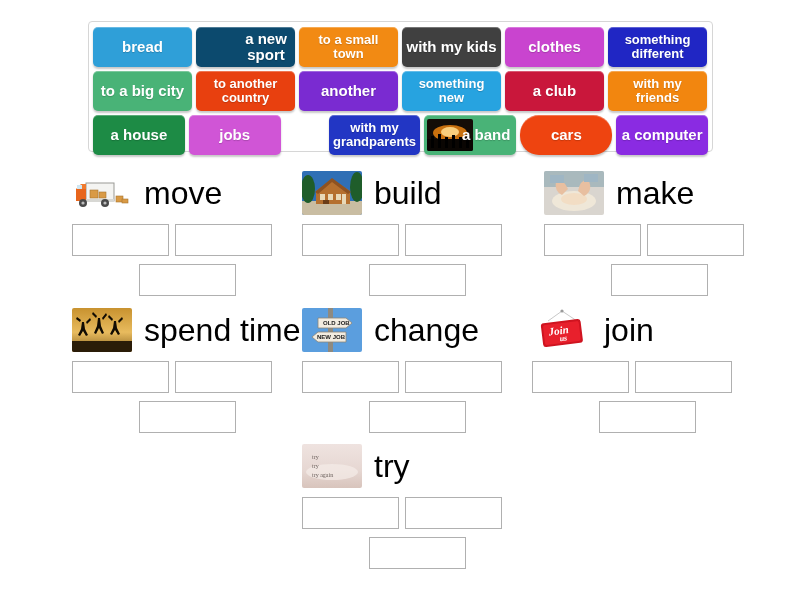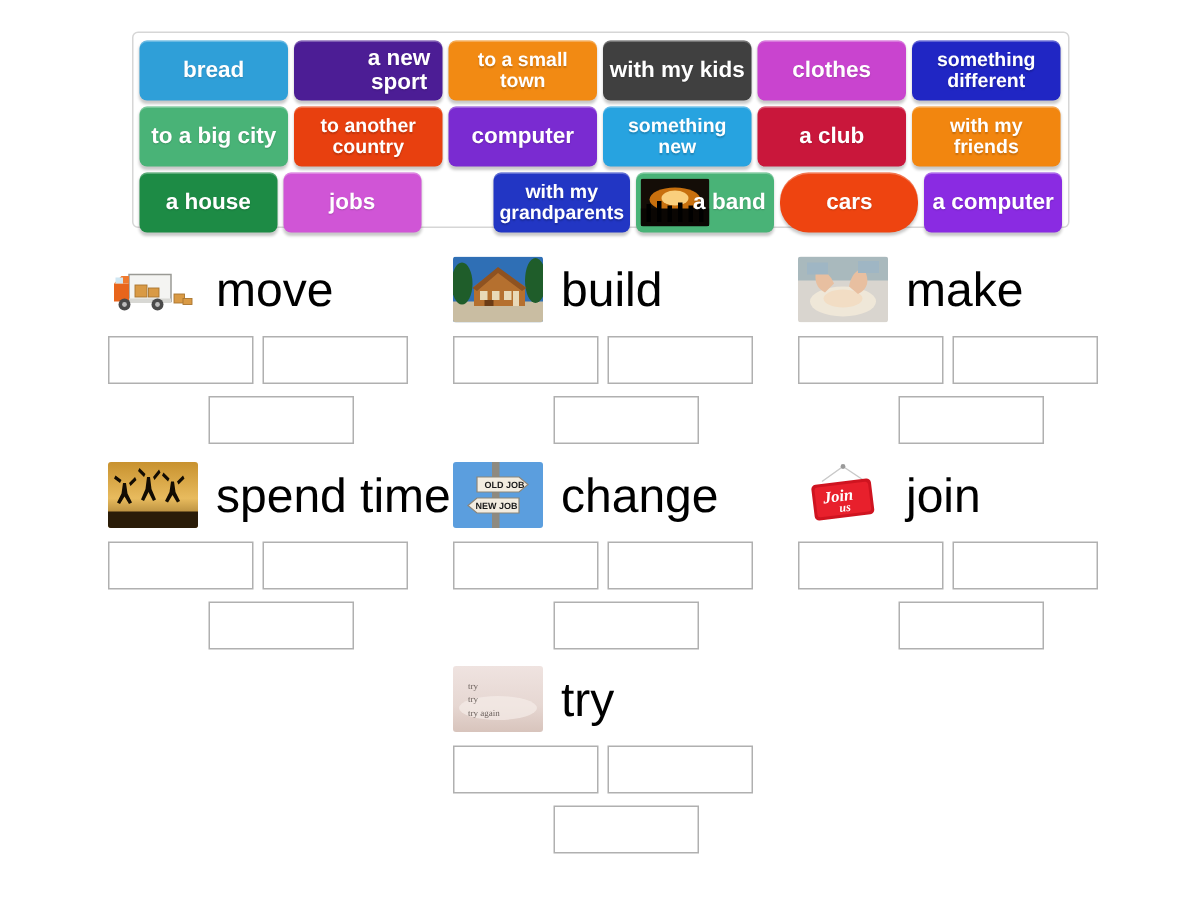--- a/index.html
+++ b/index.html
@@ -98,21 +98,21 @@
 </head>
 <body>
 
 <div id="stage">
 
   <div class="tile-bank" id="tile-bank">
       <div class="tile-row">
         <div class="tile" style="background: rgb(47, 159, 216);">
           <span class="tile-text">bread</span>
         </div>
-        <div class="tile" style="background: #4c1d95; padding-left: 44px;">
+        <div class="tile" style="background: #0c4a6e; padding-left: 44px;">
           <span class="tile-text">a new sport</span>
         </div>
         <div class="tile small" style="background: rgb(242, 138, 19);">
           <span class="tile-text">to a small town</span>
         </div>
         <div class="tile" style="background: #404040;">
           <span class="tile-text">with my kids</span>
         </div>
         <div class="tile" style="background: rgb(201, 68, 207);">
           <span class="tile-text">clothes</span>
@@ -122,21 +122,21 @@
         </div>
       </div>
       <div class="tile-row">
         <div class="tile" style="background: rgb(73, 179, 119); align-items: center;">
           <span class="tile-text">to a big city</span>
         </div>
         <div class="tile small" style="background: rgb(232, 64, 15);">
           <span class="tile-text">to another country</span>
         </div>
         <div class="tile" style="background: rgb(122, 43, 209);">
-          <span class="tile-text">computer</span>
+          <span class="tile-text">another</span>
         </div>
         <div class="tile small" style="background: rgb(39, 163, 224);">
           <span class="tile-text">something new</span>
         </div>
         <div class="tile" style="background: rgb(201, 23, 59);">
           <span class="tile-text">a club</span>
         </div>
         <div class="tile small" style="background: rgb(242, 134, 15);">
           <span class="tile-text">with my friends</span>
         </div>
@@ -239,21 +239,21 @@
         <div class="group-label">build</div>
       </div>
       <div class="drop-row">
         <div class="drop-box"></div>
         <div class="drop-box"></div>
       </div>
       <div class="drop-row center">
         <div class="drop-box"></div>
       </div>
     </div>
-  <div class="group" id="group-2" style="left:532px; top:166px;">
+  <div class="group" id="group-2" style="left:544px; top:166px;">
       <div class="group-head">
         <div class="group-pic">
           <svg class="art" viewBox="0 0 60 44" preserveAspectRatio="none">
             <rect width="60" height="44" fill="#d9d5cf"></rect>
             <rect width="60" height="16" fill="#a9b9bd"></rect>
             <ellipse cx="30" cy="30" rx="22" ry="10" fill="#efe7d8"></ellipse>
             <ellipse cx="30" cy="28" rx="13" ry="6" fill="#f2ddc4"></ellipse>
             <path d="M12 10 Q20 8 24 18 L18 24 Q10 20 12 10 Z" fill="#e8bfa0"></path>
             <path d="M44 8 Q36 9 34 20 L40 25 Q50 20 44 8 Z" fill="#e8bfa0"></path>
             <rect x="6" y="4" width="14" height="8" fill="#9fb6c4"></rect>

